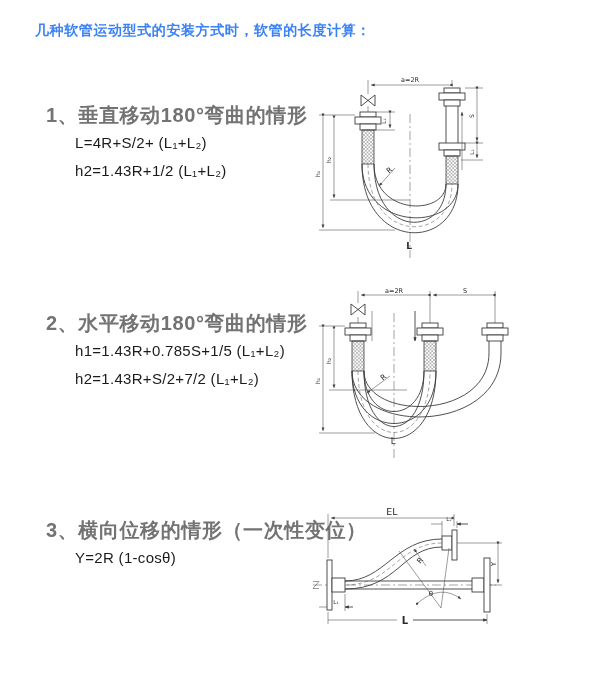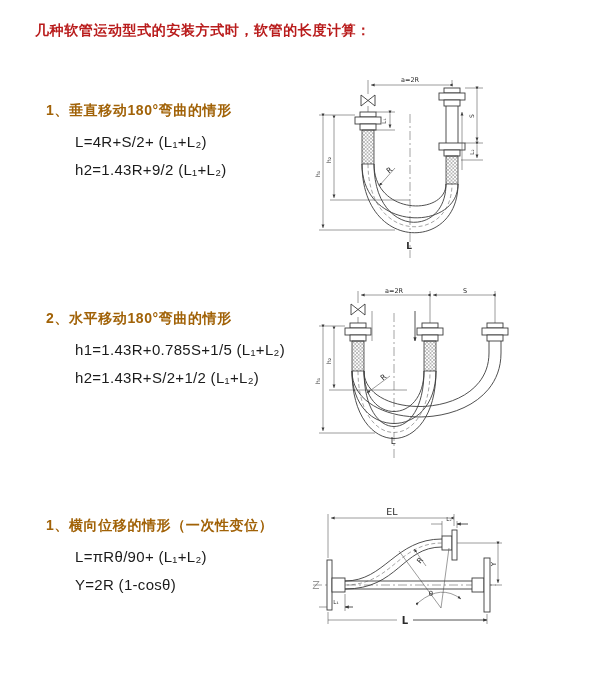--- a/index.html
+++ b/index.html
@@ -3,25 +3,25 @@
 <meta charset="utf-8">
 <style>
   html,body{margin:0;padding:0;}
   body{
     width:600px;height:675px;background:#ffffff;position:relative;
     font-family:"Liberation Sans","DejaVu Sans",sans-serif;color:#161616;
     overflow:hidden;
   }
   .doc-title{
     position:absolute;left:35px;top:22px;font-size:14px;letter-spacing:.6px;
-    font-weight:bold;color:#b91c1c;
+    font-weight:bold;color:#3b82f6;
   }
   .sec{position:absolute;left:46px;}
-  .sec-heading{font-size:14px;font-weight:bold;letter-spacing:.6px;color:#a16207;}
-  .formulas{margin-top:8px;padding-left:29px;}
+  .sec-heading{font-size:20px;font-weight:bold;letter-spacing:.6px;color:#737373;}
+  .formulas{padding-left:29px;}
   .formula{font-size:15px;line-height:28px;color:#1b1b1b;letter-spacing:.3px;white-space:pre;}
   .diagram{position:absolute;}
   svg text{
     font-family:"DejaVu Sans","Liberation Sans",sans-serif;
     fill:#2a2a2a;
   }
   .dline{stroke:#3c3c3c;stroke-width:0.9;fill:none;}
   .dthin{stroke:#4a4a4a;stroke-width:0.55;fill:none;}
   .dcl{stroke:#5a5a5a;stroke-width:0.55;fill:none;stroke-dasharray:9 3 2 3;}
   .ddash{stroke:#5a5a5a;stroke-width:0.55;fill:none;stroke-dasharray:4 2.5;}
@@ -29,36 +29,35 @@
 </style>
 </head>
 <body>
 
 <div class="doc-title">几种软管运动型式的安装方式时，软管的长度计算：</div>
 
 <div class="sec" style="top:102px;">
   <div class="sec-heading">1、垂直移动180°弯曲的情形</div>
   <div class="formulas">
     <div class="formula">L=4R+S/2+ (L₁+L₂)</div>
-    <div class="formula">h2=1.43R+9/2 (L₁+L₂)</div>
+    <div class="formula">h2=1.43R+1/2 (L₁+L₂)</div>
   </div>
 </div>
 
 <div class="sec" style="top:310px;">
   <div class="sec-heading">2、水平移动180°弯曲的情形</div>
   <div class="formulas">
     <div class="formula">h1=1.43R+0.785S+1/5 (L₁+L₂)</div>
-    <div class="formula">h2=1.43R+S/2+1/2 (L₁+L₂)</div>
+    <div class="formula">h2=1.43R+S/2+7/2 (L₁+L₂)</div>
   </div>
 </div>
 
 <div class="sec" style="top:517px;">
-  <div class="sec-heading">1、横向位移的情形（一次性变位）</div>
+  <div class="sec-heading">3、横向位移的情形（一次性变位）</div>
   <div class="formulas">
-    <div class="formula">L=πRθ/90+ (L₁+L₂)</div>
     <div class="formula">Y=2R (1-cosθ)</div>
   </div>
 </div>
 
 <svg class="diagram" style="left:315px;top:72px;" width="270" height="190" viewBox="0 0 270 190">
   <defs>
     <marker id="a1" viewBox="0 0 8 8" refX="7" refY="4" markerWidth="7.5" markerHeight="7.5" orient="auto">
       <path d="M0,1.2 L7,4 L0,6.8 z" fill="#3c3c3c"></path>
     </marker>
     <pattern id="hx1" width="3.5" height="3.5" patternUnits="userSpaceOnUse">

